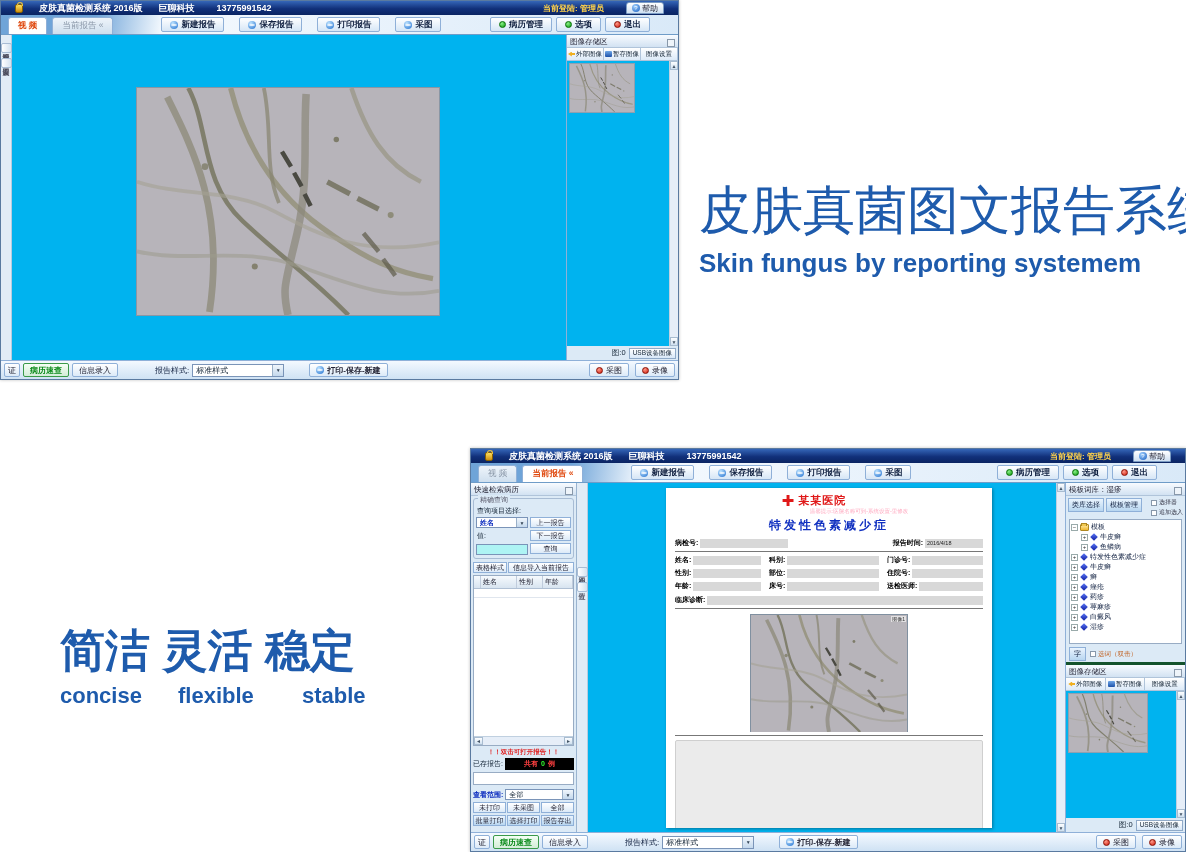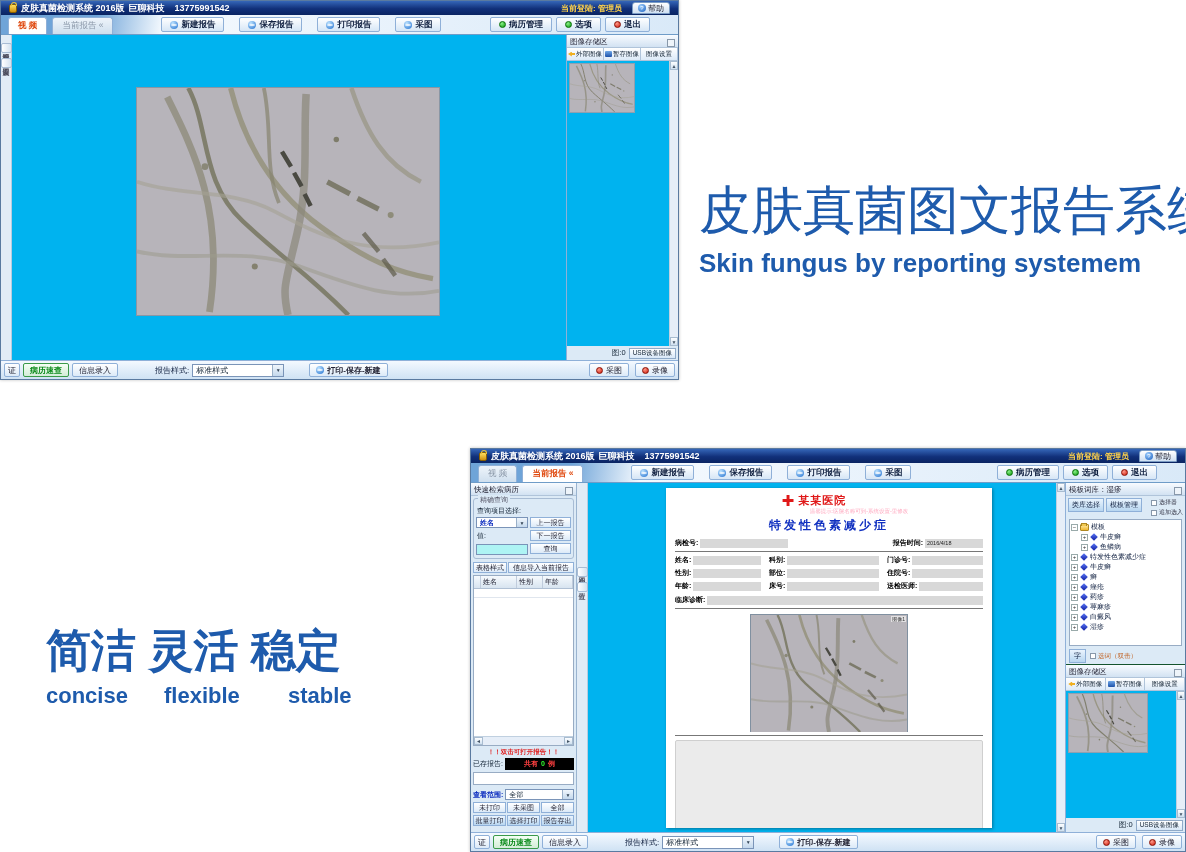--- a/index.html
+++ b/index.html
@@ -4,21 +4,21 @@
 <style>
 * { margin:0; padding:0; box-sizing:border-box; }
 html,body { width:1186px; height:852px; }
 body { position:relative; background:#fff; font-family:"Liberation Sans",sans-serif; overflow:hidden; color:#111; }
 
 
 .win { position:absolute; border:1px solid #5a7aa0; display:flex; flex-direction:column; background:#d8e8f6; box-shadow:0 0 3px rgba(0,0,0,.25); }
 #win1 { left:0; top:0; width:679px; height:380px; }
 #win2 { left:470px; top:448px; width:716px; height:404px; }
 
-.titlebar { height:14px; flex:0 0 14px; background:linear-gradient(180deg,#3566b8,#11307a 55%,#0a2462); color:#fff; display:flex; align-items:center; gap:4px; padding:0 8px; font-size:9px; font-weight:bold; }
+.titlebar { height:14px; flex:0 0 14px; background:linear-gradient(180deg,#3566b8,#11307a 55%,#0a2462); color:#fff; display:flex; align-items:center; gap:16px; padding:0 14px; font-size:9px; font-weight:bold; }
 .lock-ic { width:8px; height:9px; background:linear-gradient(#ffe060,#d09010); border:1px solid #8a6000; border-radius:2px; position:relative; }
 .lock-ic::before { content:""; position:absolute; left:1px; top:-3px; width:4px; height:3px; border:1px solid #e8c040; border-bottom:none; border-radius:3px 3px 0 0; }
 .t-phone { margin-left:6px; }
 .login { margin-left:auto; color:#ffd24a; font-weight:bold; font-size:8px; margin-right:6px; }
 .helpbtn { background:linear-gradient(#ffffff,#cfe0f2); color:#223; border:1px solid #7b9cc4; border-radius:3px 3px 0 0; padding:0 5px; height:12px; display:flex; align-items:center; gap:2px; font-weight:normal; font-size:8px; }
 .q-ic { width:8px; height:8px; border-radius:50%; background:radial-gradient(circle at 35% 30%,#9fd0ff,#1a5fc0); color:#fff; font-size:6px; line-height:8px; text-align:center; }
 .q-ic::before { content:"?"; }
 
 .tabrow { height:20px; flex:0 0 20px; background:linear-gradient(100deg,#6fa4d8 0%,#6fa4d8 14%,#f4f9fe 24%,#d9e9f8 100%); border-bottom:1px solid #6f9cc8; display:flex; align-items:flex-end; padding:0 2px; position:relative; }
 .tab { height:17px; padding:0 9px; background:linear-gradient(#ffffff,#dcebf8); border:1px solid #8fb0d8; border-bottom:none; border-radius:3px 3px 0 0; margin-left:5px; display:flex; align-items:center; font-size:8.5px; }
@@ -67,21 +67,21 @@
 .sel { height:13px; width:92px; background:#fff; border:1px solid #7a94b8; display:flex; align-items:center; font-size:8px; padding-left:3px; color:#123; }
 .sel .selarr { margin-left:auto; width:11px; align-self:stretch; background:linear-gradient(#f0f6fc,#c4d8ec); border-left:1px solid #9ab0c8; font-size:5px; color:#345; display:flex; align-items:center; justify-content:center; }
 .selarr::before { content:"▼"; }
 .psn { margin-left:22px; font-weight:bold; }
 .caprec { margin-left:auto; display:flex; gap:6px; }
 
 
 #brand { position:absolute; left:699px; top:176px; width:487px; color:#1e5bac; }
 #brand .cn { font-size:52px; font-weight:normal; letter-spacing:0px; white-space:nowrap; }
 #brand .en { font-size:26px; font-weight:bold; margin-top:2px; white-space:nowrap; }
-#slogan { position:absolute; left:46px; top:621px; color:#1e5bac; }
+#slogan { position:absolute; left:60px; top:621px; color:#1e5bac; }
 #slogan .cn { font-size:45px; font-weight:bold; white-space:nowrap; }
 #slogan .en { display:flex; font-size:22px; font-weight:bold; margin-top:2px; }
 #slogan .en span { width:118px; } 
 #slogan .en span:nth-child(2) { width:124px; }
 
 
 .searchpanel { width:106px; flex:0 0 106px; background:#dceaf6; border-right:1px solid #9ab4d0; display:flex; flex-direction:column; font-size:7px; }
 .group { margin:2px 2px 1px; border:1px solid #a8bcd4; border-radius:3px; position:relative; padding:6px 2px 3px; }
 .grouptitle { position:absolute; top:-4px; left:4px; background:#dceaf6; padding:0 2px; color:#556; font-size:7px; }
 .qlabel { color:#123; margin:1px 0 1px 1px; font-size:7px; }
@@ -131,21 +131,21 @@
 .datebox { background:#d8d8d8; height:9px; width:58px; font-size:5.5px; line-height:9px; padding-left:2px; color:#222; }
 .rhr { border-top:1px solid #777; margin:3px 0; }
 .grid3 { display:grid; grid-template-columns:86px 110px 1fr; gap:3px 8px; margin-top:2px; }
 .gcell { display:flex; align-items:center; gap:2px; }
 .imgwrap { margin:5px auto 3px; width:158px; height:118px; border:1px solid #8090a0; position:relative; }
 .imgtag { position:absolute; right:1px; top:1px; font-size:5px; background:rgba(240,240,240,.75); padding:0 1px; color:#333; }
 .resultbox { margin-top:4px; height:94px; background:#ebebeb; border:1px solid #cfcfcf; border-radius:2px; }
 
 
 .rightcol { width:120px; flex:0 0 120px; border-left:1px solid #8fb0d8; display:flex; flex-direction:column; background:#dceaf6; }
-.tpl { flex:0 0 182px; display:flex; flex-direction:column; border-bottom:1px solid #14532d; min-height:0; }
+.tpl { flex:0 0 182px; display:flex; flex-direction:column; border-bottom:3px solid #14532d; min-height:0; }
 .tplbtns { display:flex; align-items:flex-start; padding:2px; gap:2px; }
 .tbtn2 { background:linear-gradient(#eaf4fe,#b8d6f0); border:1px solid #8fb0d8; font-size:7px; padding:1px 3px; color:#102040; white-space:nowrap; }
 .chks { display:flex; flex-direction:column; gap:1px; margin-left:auto; font-size:6px; color:#334; }
 .chk { display:flex; align-items:center; gap:2px; white-space:nowrap; }
 .cb { width:6px; height:6px; border:1px solid #8898aa; background:#fff; flex:0 0 6px; }
 .tree { flex:1 1 auto; margin:0 3px 2px; background:#fff; border:1px solid #98acc4; overflow:hidden; padding:2px 1px; font-size:7px; }
 .trow { display:flex; align-items:center; gap:2px; height:10px; color:#102040; white-space:nowrap; }
 .trow.ind { margin-left:10px; }
 .exp { width:7px; height:7px; flex:0 0 7px; border:1px solid #9aa; background:#fff; font-size:6px; line-height:5px; text-align:center; color:#333; }
 .exp.plus::before { content:"+"; } .exp.minus::before { content:"−"; }

